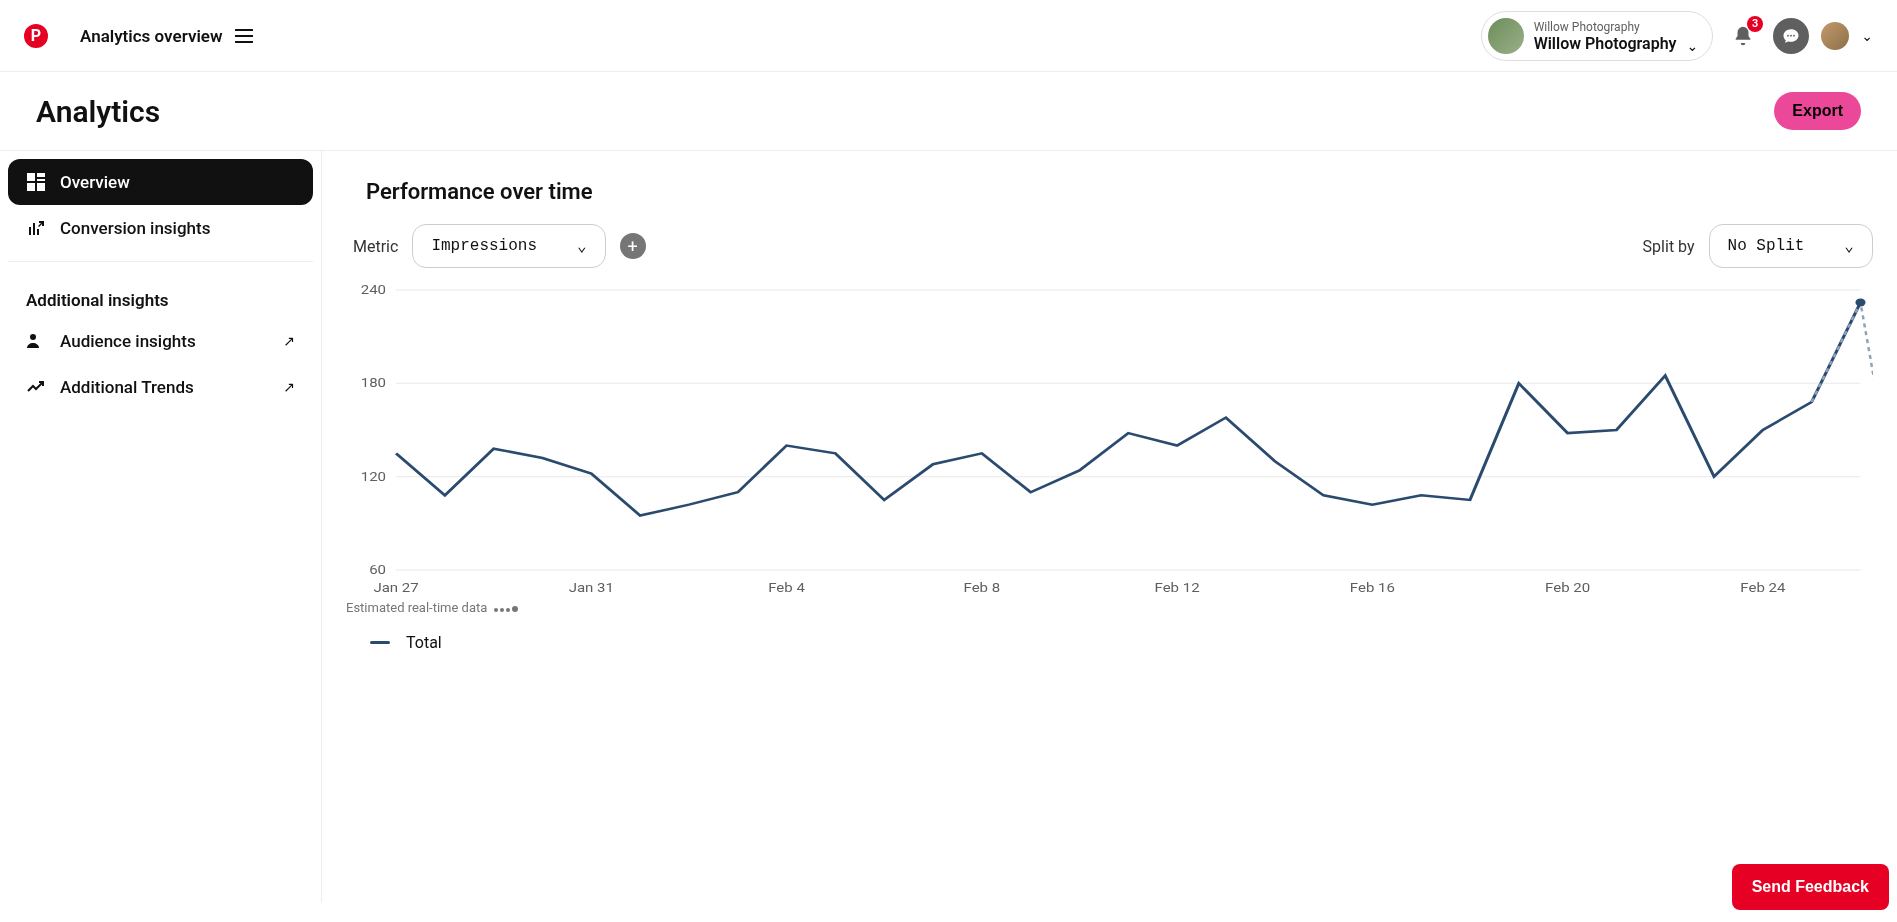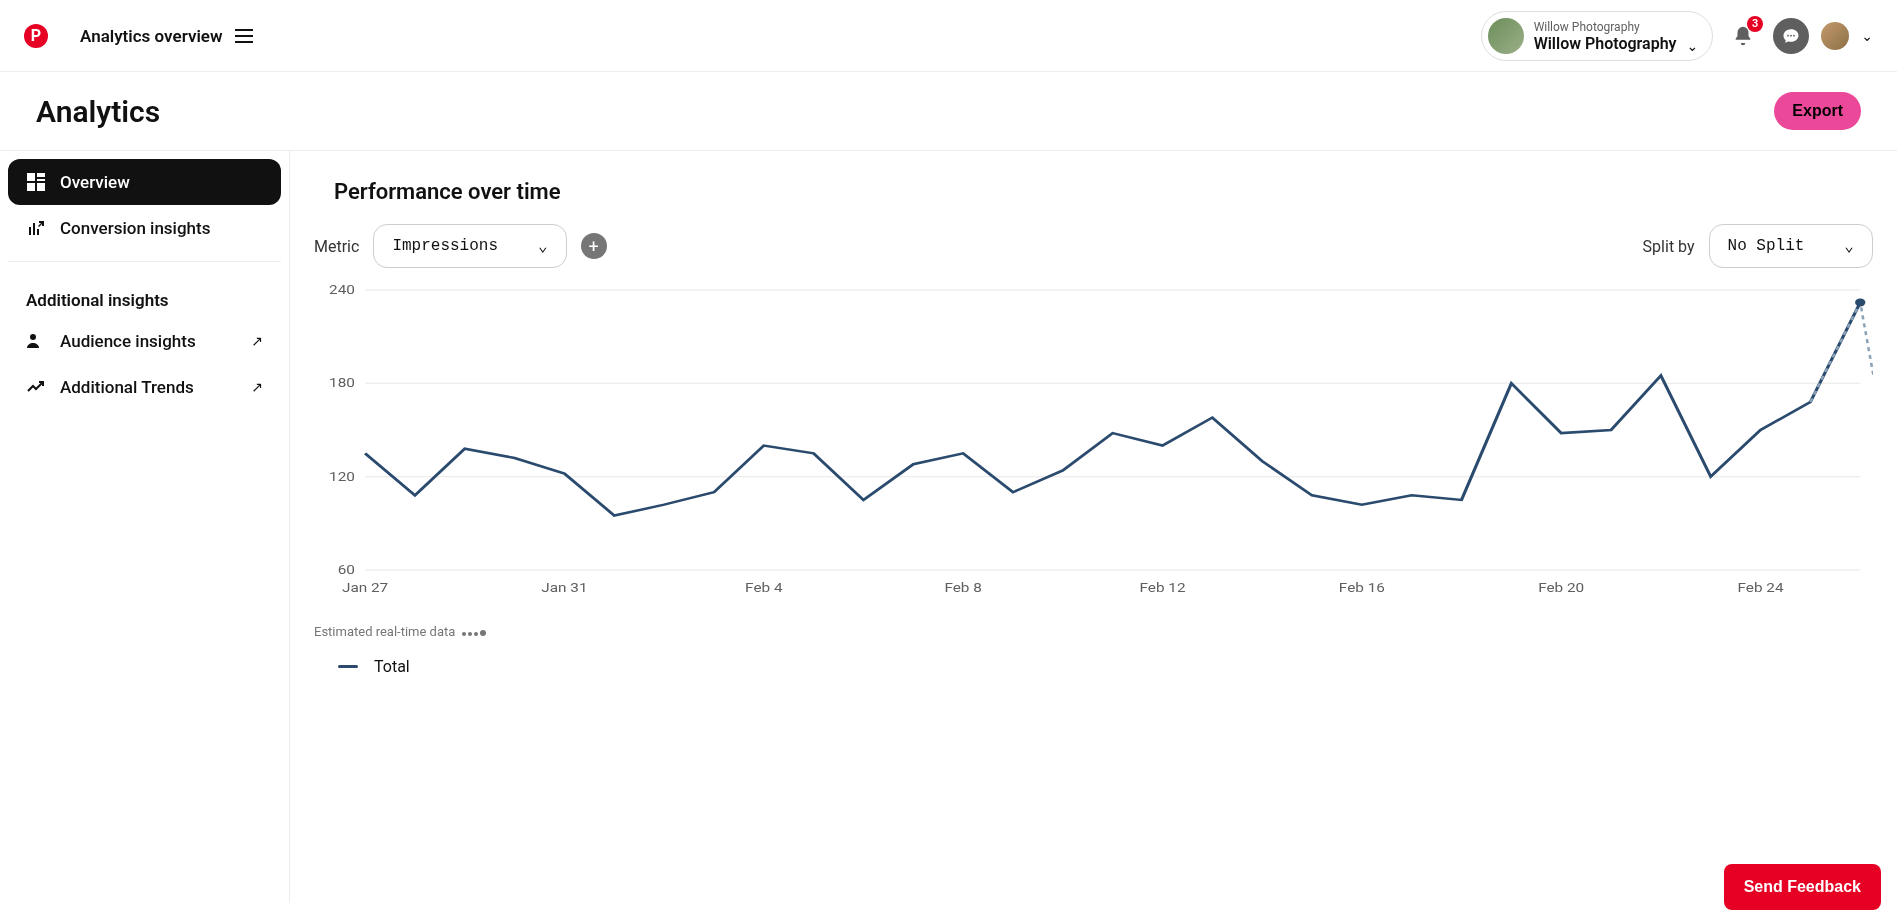--- a/index.html
+++ b/index.html
@@ -19,44 +19,44 @@
 .account-main { font-size:16px; font-weight:600; }
 .chev { font-size:14px; color:#111; }
 .icon-btn { width:36px; height:36px; border-radius:50%; background:transparent; display:flex; align-items:center; justify-content:center; cursor:pointer; position:relative; }
 .icon-btn.filled { background:#5f5f5f; color:#fff; }
 .bell { font-size:22px; color:#5f5f5f; position:relative; }
 .badge { position:absolute; top:-2px; right:-2px; background:#e60023; color:#fff; border-radius:50%; font-size:11px; width:16px; height:16px; display:flex; align-items:center; justify-content:center; font-weight:600; }
 .header-row { display:flex; align-items:center; justify-content:space-between; padding:20px 36px; border-bottom:1px solid #ededed; }
 .page-title { font-size:30px; font-weight:600; }
 .export-btn { background:#ec4899; border:none; border-radius:20px; padding:10px 18px; font-size:16px; font-weight:600; cursor:pointer; }
 .main { display:flex; }
-.sidebar { width:290px; padding:8px; border-right:1px solid #ededed; min-height:calc(100vh - 170px); }
+.sidebar { width:322px; padding:8px; border-right:1px solid #ededed; min-height:calc(100vh - 170px); }
 .side-item { display:flex; align-items:center; gap:14px; padding:13px 18px; border-radius:12px; cursor:pointer; font-size:17px; font-weight:500; }
 .side-item.active { background:#111; color:#fff; }
 .side-icon { width:20px; height:20px; display:inline-flex; align-items:center; justify-content:center; }
 .side-section { padding:18px 18px 8px; font-size:17px; font-weight:600; }
 .side-divider { height:1px; background:#ededed; margin:10px 0; }
 .ext-icon { margin-left:auto; font-size:14px; }
 .content { flex:1; padding:28px 24px 80px 24px; }
 .perf-title { font-size:22px; font-weight:600; margin-bottom:20px;margin-left:20px; }
-.controls { display:flex; align-items:center; justify-content:space-between; margin-bottom:12px; }
+.controls { display:flex; align-items:center; justify-content:space-between; margin-bottom:12px;margin-left:7px; }
 .ctrl-left,.ctrl-right { display:flex; align-items:center; gap:14px; }
 .ctrl-label { font-size:16px; color:#333; }
 .dropdown { display:flex; align-items:center; justify-content:space-between; gap:40px; border:1px solid #cdcdcd; border-radius:14px; padding:11px 18px; font-size:16px; cursor:pointer; min-width:150px;font-family:Liberation Mono, monospace; }
 .add-btn { width:26px; height:26px; border-radius:50%; background:#767676; color:#fff; display:flex; align-items:center; justify-content:center; font-size:18px; cursor:pointer; }
 .chart-wrap { position:relative; }
-.realtime { color:#767676; font-size:13px; margin-top:24px; display:flex; align-items:center; gap:6px; }
+.realtime { color:#767676; font-size:13px; margin-top:0; display:flex; align-items:center; gap:6px; }
 .dots span { display:inline-block; width:4px; height:4px; border-radius:50%; background:#767676; margin:0 1px; }
 .metrics-bar { border-top:1px solid #ededed; border-bottom:1px solid #ededed; padding:14px 12px; display:flex; justify-content:space-between; align-items:center; margin-top:24px; }
 .metrics-left { font-size:17px; font-weight:600; }
 .metrics-right { font-size:17px; font-weight:600; display:flex; align-items:center; gap:6px; }
 .info-icon { width:16px; height:16px; border-radius:50%; background:#767676; color:#fff; font-size:11px; display:flex; align-items:center; justify-content:center; }
 .total-row { display:flex; align-items:center; gap:16px; padding:18px 24px; }
 .legend-dash { width:20px; height:3px; background:#2a4a6e; border-radius:2px; }
-.feedback { position:fixed; bottom:12px; right:16px; background:#e60023; color:#fff; border:none; border-radius:8px; padding:14px 20px; font-size:16px; font-weight:600; cursor:pointer; }
+.feedback { position:fixed; bottom:12px; right:8px; background:#e60023; color:#fff; border:none; border-radius:8px; padding:14px 20px; font-size:16px; font-weight:600; cursor:pointer; }
 svg.chart { width:100%; height:320px; display:block; }
 .axis-text { font-size:12px; fill:#5f5f5f; }
 .grid-line { stroke:#e8e8e8; stroke-width:1; }
 .data-line { stroke:#2a4a6e; stroke-width:2.5; fill:none; }
 .data-line-dash { stroke:#8ba3b8; stroke-width:2; fill:none; stroke-dasharray:4 4; }
 .data-dot { fill:#2a4a6e; }
 </style>
 </head>
 <body>
 

